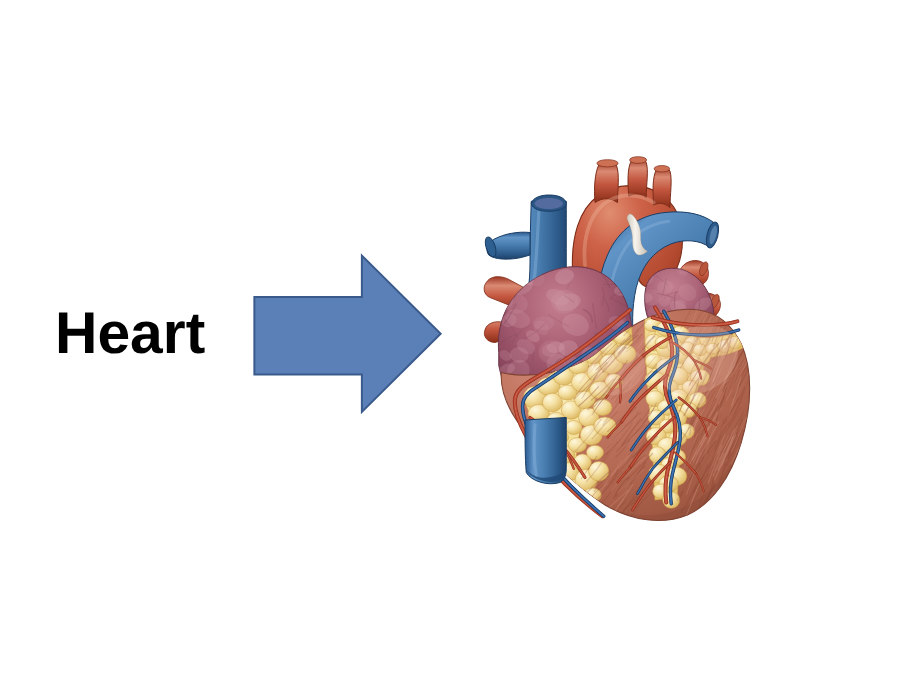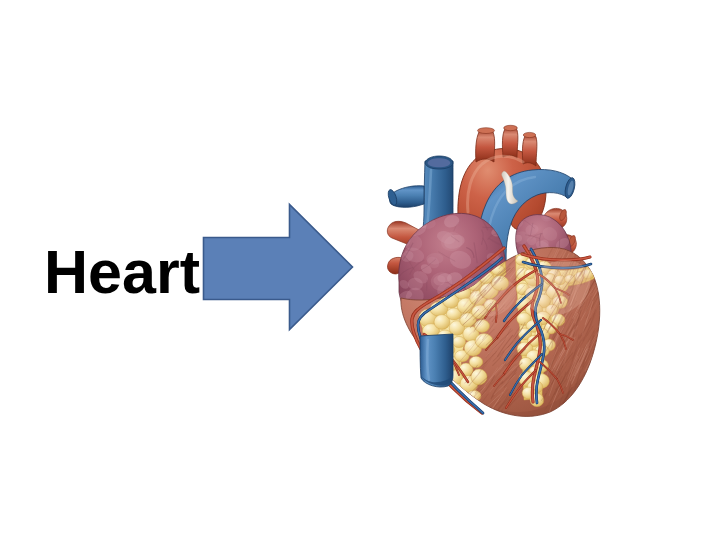--- a/index.html
+++ b/index.html
@@ -1,20 +1,20 @@
 <!DOCTYPE html>
 <html><head>
 <meta charset="utf-8">
 <title>Heart</title>
 <style>
   html,body{margin:0;padding:0;}
   body{width:720px;height:540px;background:#ffffff;overflow:hidden;
        font-family:"Liberation Sans",sans-serif;}
   #slide{position:relative;width:720px;height:540px;background:#fff;}
-  #label{position:absolute;left:44px;top:242px;font-weight:bold;font-size:61px;
+  #label{position:absolute;left:44px;top:242px;font-weight:bold;font-size:47px;
          color:#000;letter-spacing:0px;line-height:1;text-align:center;}
   #arrow{position:absolute;left:200px;top:200px;}
   #heartwrap{position:absolute;left:372px;top:112px;}
 </style>
 </head>
 <body>
 
 <div id="slide">
   <div id="label">Heart</div>
   <div id="arrow">

